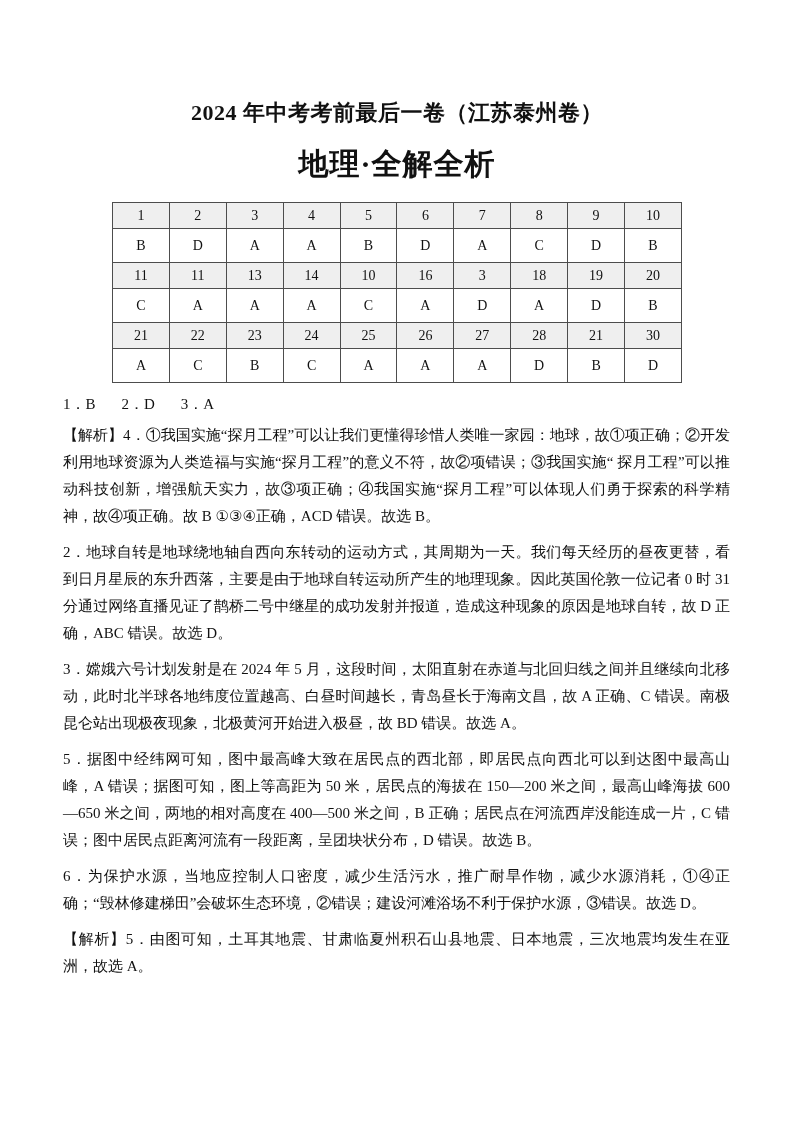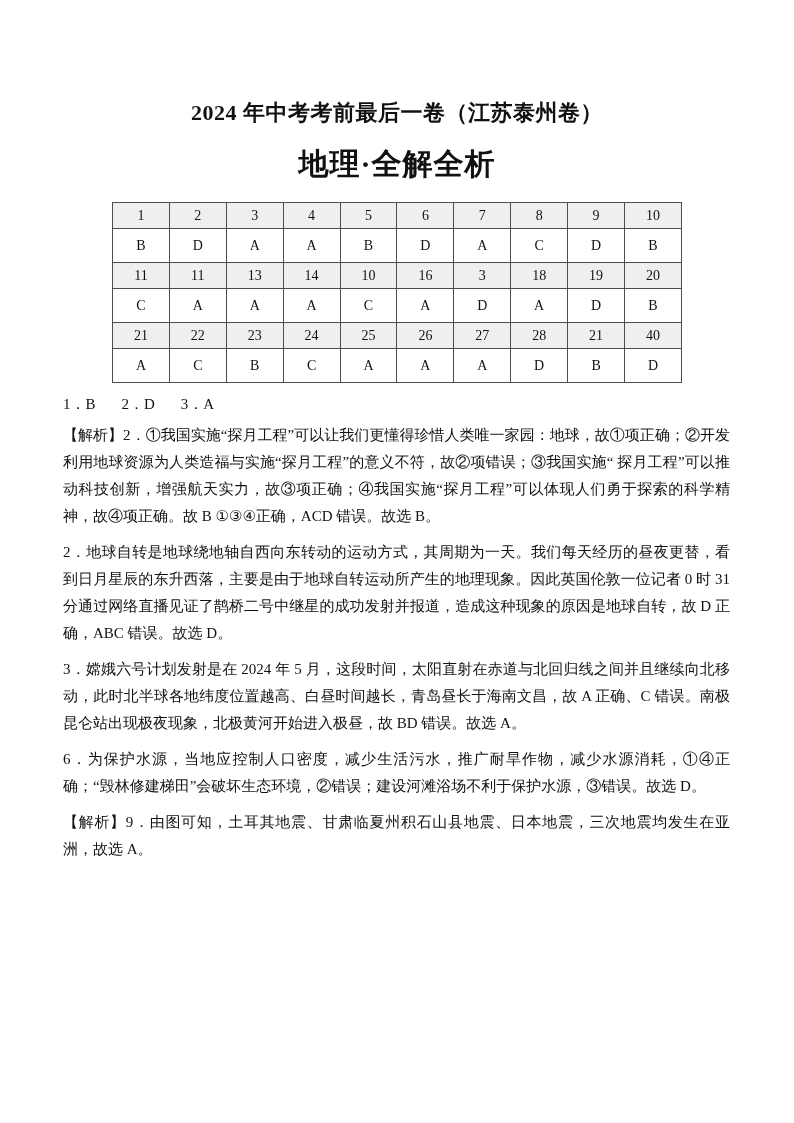--- a/index.html
+++ b/index.html
@@ -125,39 +125,40 @@
           <tr class="num-row">
             <td>21</td>
             <td>22</td>
             <td>23</td>
             <td>24</td>
             <td>25</td>
             <td>26</td>
             <td>27</td>
             <td>28</td>
             <td>21</td>
-            <td>40</td>
+            <td>30</td>
           </tr>
           <tr class="ans-row">
             <td>A</td>
             <td>C</td>
             <td>B</td>
             <td>C</td>
             <td>A</td>
             <td>A</td>
             <td>A</td>
             <td>D</td>
             <td>B</td>
             <td>D</td>
           </tr>
         </tbody>
     </table>
   </div>
 
   <div class="solutions">
       <div class="answers-line"><span class="answer-item">1．B</span><span class="answer-item">2．D</span><span class="answer-item">3．A</span></div>
-      <p class="para">【解析】2．①我国实施“探月工程”可以让我们更懂得珍惜人类唯一家园：地球，故①项正确；②开发利用地球资源为人类造福与实施“探月工程”的意义不符，故②项错误；③我国实施“ 探月工程”可以推动科技创新，增强航天实力，故③项正确；④我国实施“探月工程”可以体现人们勇于探索的科学精神，故④项正确。故 B ①③④正确，ACD 错误。故选 B。</p>
+      <p class="para">【解析】4．①我国实施“探月工程”可以让我们更懂得珍惜人类唯一家园：地球，故①项正确；②开发利用地球资源为人类造福与实施“探月工程”的意义不符，故②项错误；③我国实施“ 探月工程”可以推动科技创新，增强航天实力，故③项正确；④我国实施“探月工程”可以体现人们勇于探索的科学精神，故④项正确。故 B ①③④正确，ACD 错误。故选 B。</p>
       <p class="para">2．地球自转是地球绕地轴自西向东转动的运动方式，其周期为一天。我们每天经历的昼夜更替，看到日月星辰的东升西落，主要是由于地球自转运动所产生的地理现象。因此英国伦敦一位记者 0 时 31 分通过网络直播见证了鹊桥二号中继星的成功发射并报道，造成这种现象的原因是地球自转，故 D 正确，ABC 错误。故选 D。</p>
       <p class="para">3．嫦娥六号计划发射是在 2024 年 5 月，这段时间，太阳直射在赤道与北回归线之间并且继续向北移动，此时北半球各地纬度位置越高、白昼时间越长，青岛昼长于海南文昌，故 A 正确、C 错误。南极昆仑站出现极夜现象，北极黄河开始进入极昼，故 BD 错误。故选 A。</p>
+      <p class="para">5．据图中经纬网可知，图中最高峰大致在居民点的西北部，即居民点向西北可以到达图中最高山峰，A 错误；据图可知，图上等高距为 50 米，居民点的海拔在 150—200 米之间，最高山峰海拔 600—650 米之间，两地的相对高度在 400—500 米之间，B 正确；居民点在河流西岸没能连成一片，C 错误；图中居民点距离河流有一段距离，呈团块状分布，D 错误。故选 B。</p>
       <p class="para">6．为保护水源，当地应控制人口密度，减少生活污水，推广耐旱作物，减少水源消耗，①④正确；“毁林修建梯田”会破坏生态环境，②错误；建设河滩浴场不利于保护水源，③错误。故选 D。</p>
-      <p class="para">【解析】9．由图可知，土耳其地震、甘肃临夏州积石山县地震、日本地震，三次地震均发生在亚洲，故选 A。</p>
+      <p class="para">【解析】5．由图可知，土耳其地震、甘肃临夏州积石山县地震、日本地震，三次地震均发生在亚洲，故选 A。</p>
     </div>
 </div>
 
 </body></html>

